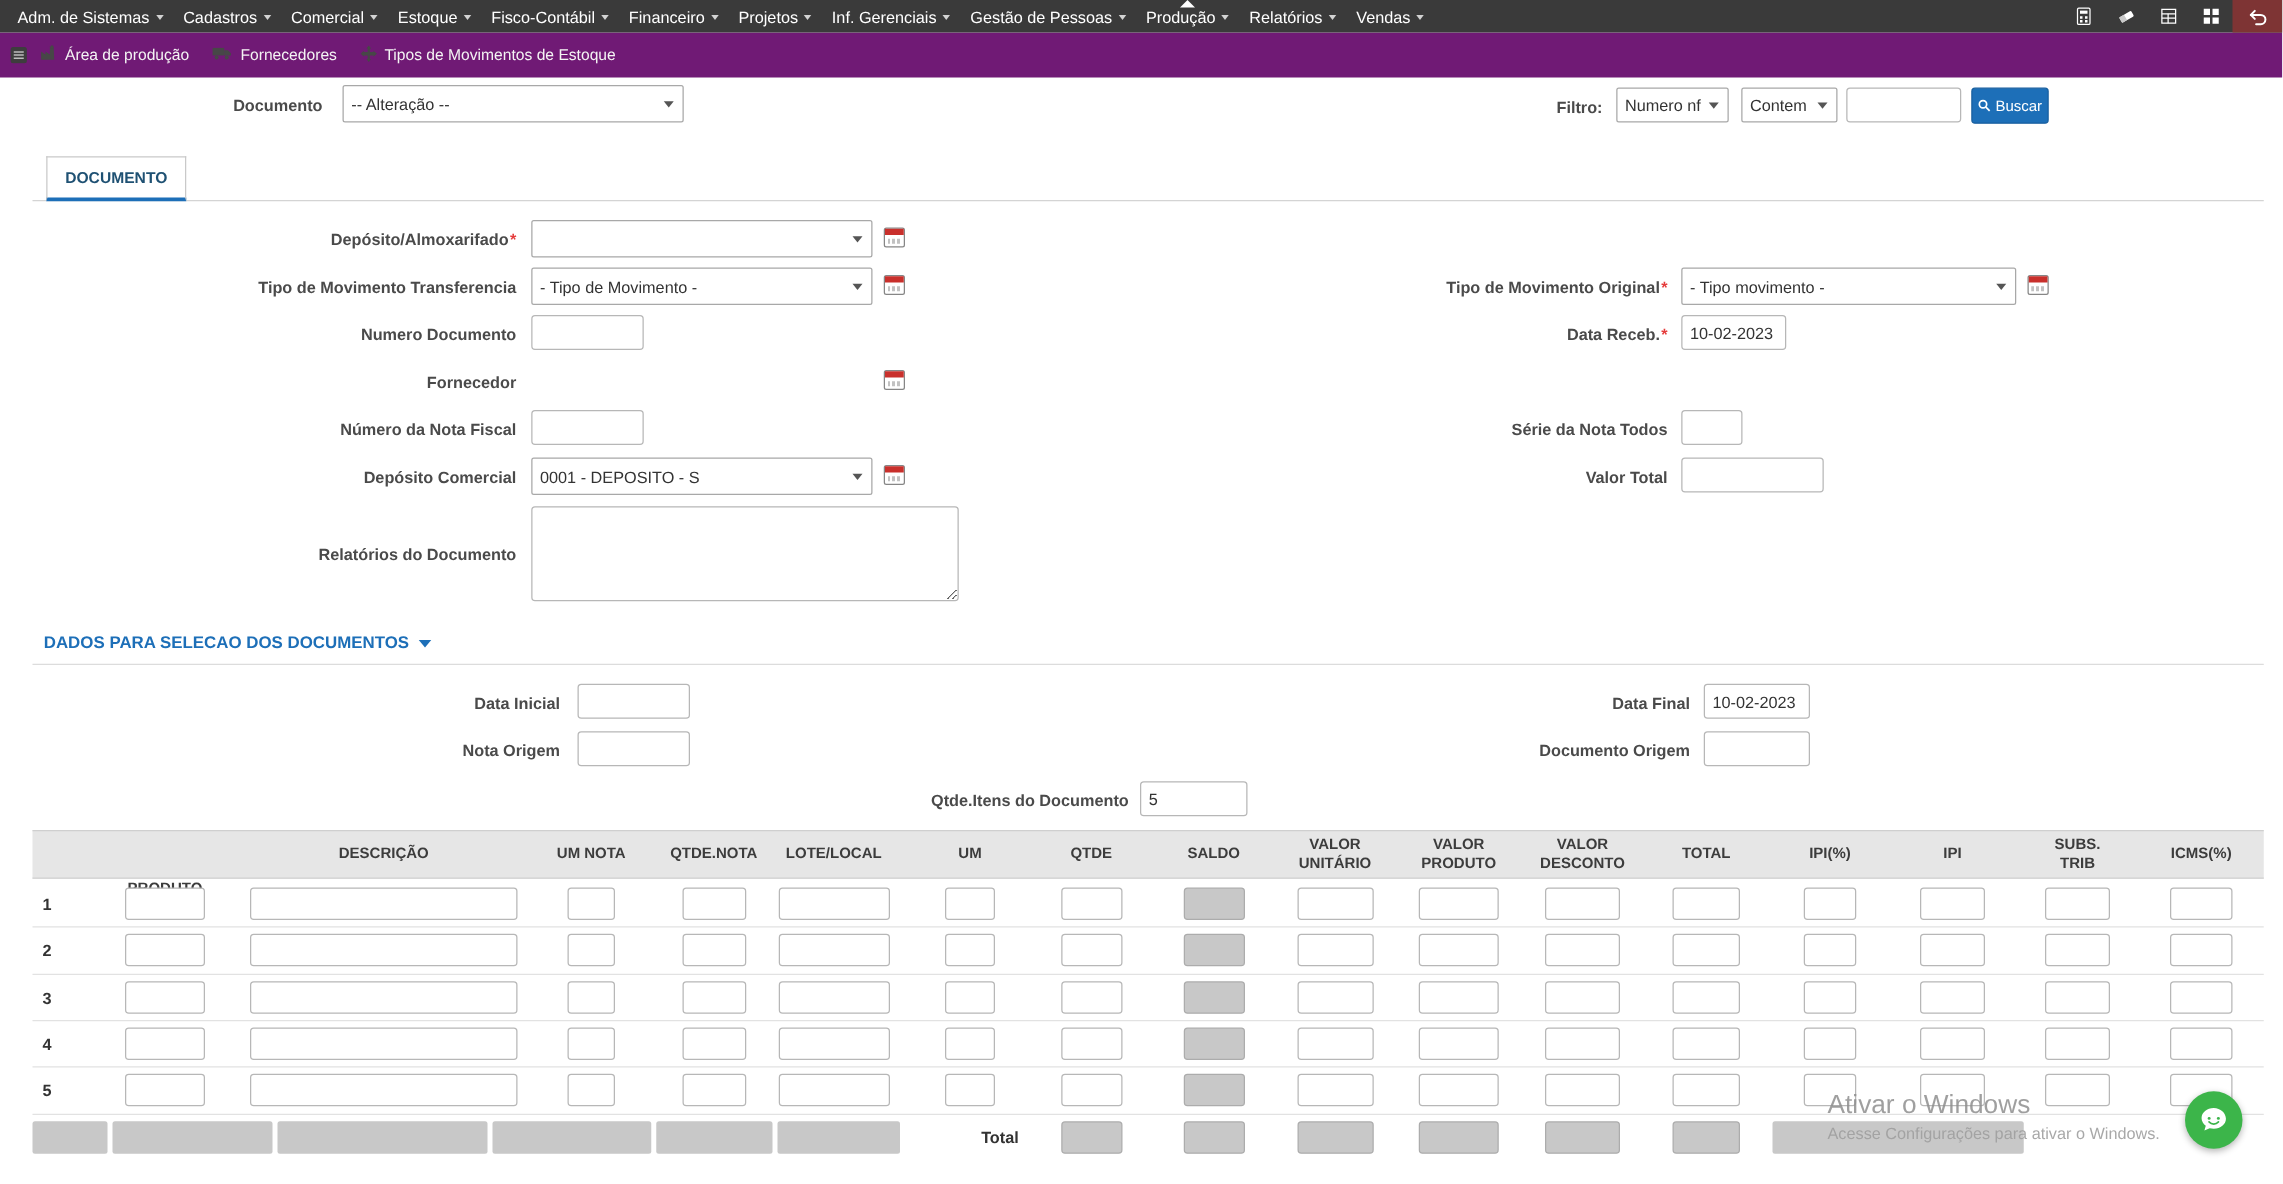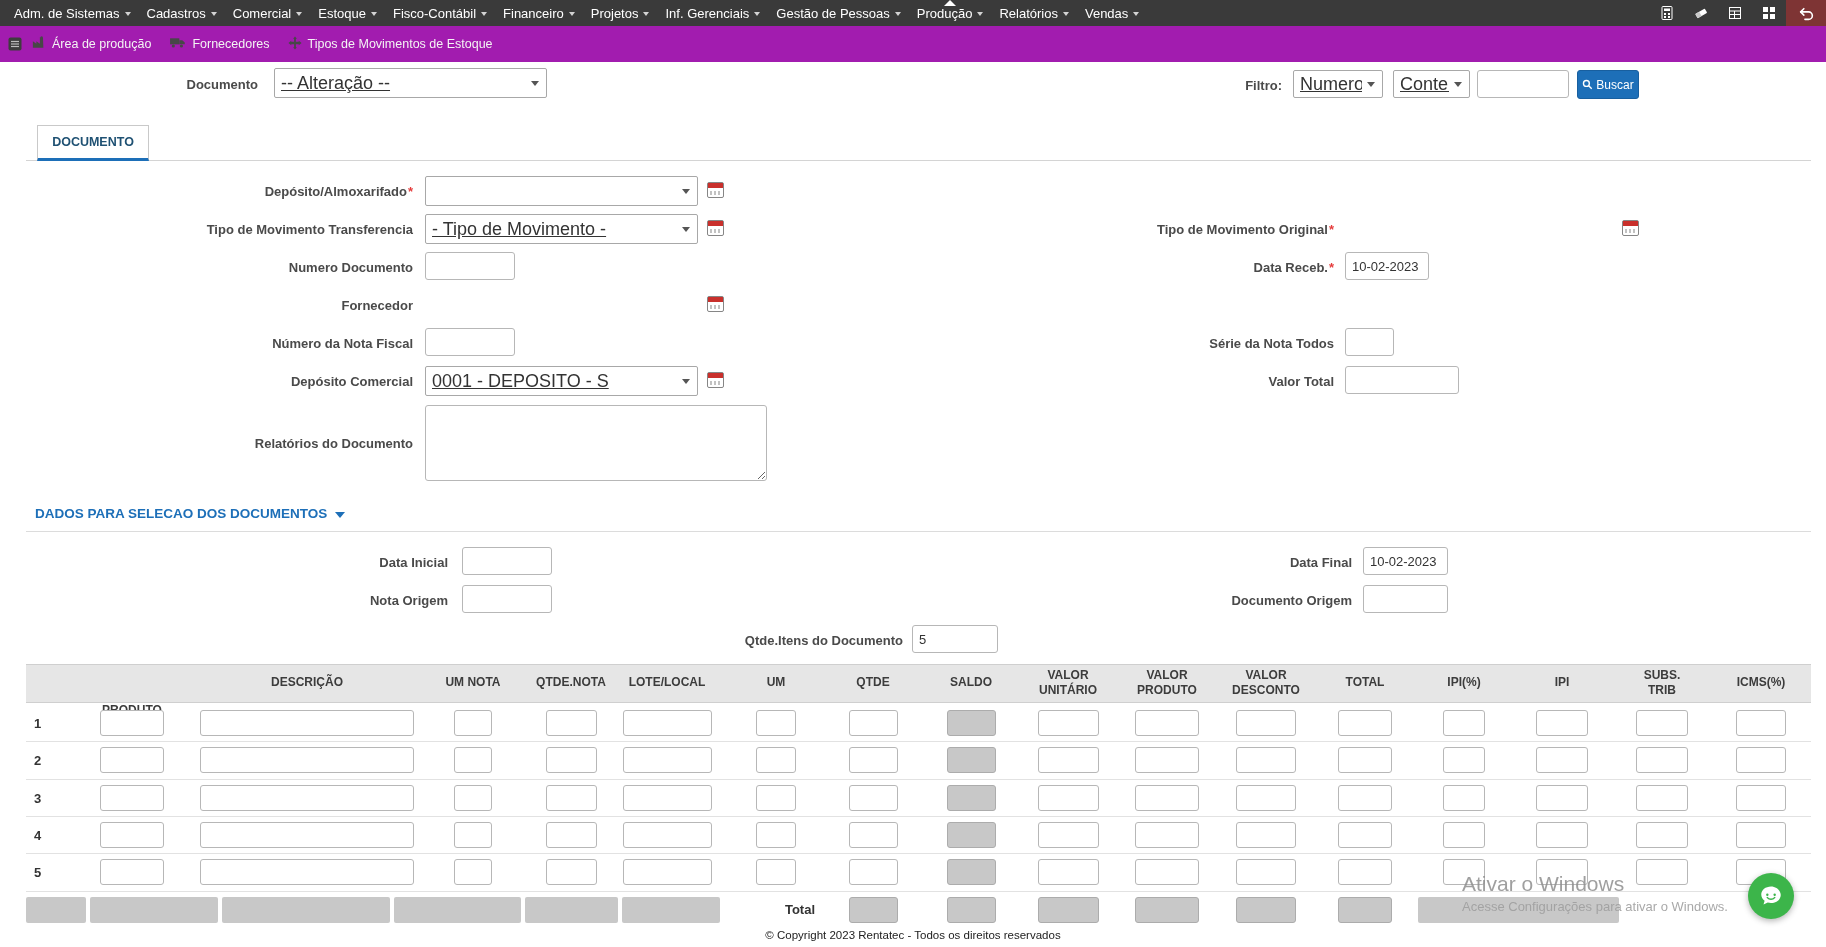--- a/index.html
+++ b/index.html
@@ -10,32 +10,32 @@
   .menubar{position:absolute;top:0;left:0;width:1826px;height:26px;background:#3a3a3a;display:flex;align-items:stretch;z-index:30;}
   .menu-items{display:flex;align-items:center;padding-left:6px;}
   .menu-item{position:relative;color:#fff;font-size:13px;height:26px;display:flex;align-items:center;padding:0 8px;cursor:pointer;white-space:nowrap;}
   .mcaret{width:0;height:0;border-left:3.5px solid transparent;border-right:3.5px solid transparent;border-top:4px solid #d3d3d3;margin-left:5px;margin-top:2px;}
   .upcaret{position:absolute;top:0;left:50%;transform:translateX(-50%);width:0;height:0;border-left:6px solid transparent;border-right:6px solid transparent;border-bottom:6px solid #fff;}
   .menu-icons{margin-left:auto;display:flex;align-items:stretch;}
   .icon-btn{width:34px;display:flex;align-items:center;justify-content:center;background:transparent;border:none;cursor:pointer;padding:0;}
   .icon-btn.logout{width:40px;background:#7e3434;}
 
   
-  .breadcrumb{position:absolute;top:26px;left:0;width:1826px;height:36px;background:#a21caf;display:flex;align-items:center;padding-left:8px;box-sizing:border-box;z-index:29;}
+  .breadcrumb{position:absolute;top:26px;left:0;width:1826px;height:36px;background:#701a75;display:flex;align-items:center;padding-left:8px;box-sizing:border-box;z-index:29;}
   .crumb{display:flex;align-items:center;gap:6px;margin-right:18px;color:#f4f4f4;font-size:12.5px;cursor:pointer;white-space:nowrap;}
   .bc-app{display:flex;align-items:center;margin-right:10px;}
 
   
   .lbl{position:absolute;font-weight:bold;font-size:13px;color:#4a4a4a;text-align:right;line-height:15px;}
   .req{color:#e53c3c;margin-left:1px;font-weight:bold;}
   .inp{position:absolute;height:28px;border:1px solid #b7b7b7;border-radius:3px;box-sizing:border-box;font-size:13px;color:#333;padding:0 6px;background:#fff;font-family:inherit;outline:none;}
   .txt{position:absolute;border:1px solid #b7b7b7;border-radius:3px;box-sizing:border-box;font-size:13px;color:#333;padding:4px 6px;background:#fff;font-family:inherit;outline:none;resize:both;}
   .selwrap{position:absolute;}
   .selwrap::after{content:"";position:absolute;right:8px;top:50%;margin-top:-2px;border-left:4px solid transparent;border-right:4px solid transparent;border-top:5px solid #555;pointer-events:none;}
-  .sel{width:100%;height:100%;border:1px solid #a8a8a8;border-radius:2px;background:#fff;font-size:18px;color:#333;padding:0 20px 0 6px;appearance:none;-webkit-appearance:none;font-family:inherit;outline:none;text-decoration:underline;}
+  .sel{width:100%;height:100%;border:1px solid #a8a8a8;border-radius:2px;background:#fff;font-size:13px;color:#333;padding:0 20px 0 6px;appearance:none;-webkit-appearance:none;font-family:inherit;outline:none;}
   .mini-cal{position:absolute;width:17px;height:16px;background:#fff;border:1px solid #868686;border-radius:2px;box-sizing:border-box;cursor:pointer;}
   .mini-cal::before{content:"";position:absolute;top:0;left:0;right:0;height:5px;background:#c9302c;}
   .mini-cal::after{content:"";position:absolute;left:2px;right:2px;top:8px;height:4px;background:repeating-linear-gradient(90deg,#c2c2c2 0 2px,transparent 2px 4px);}
 
   .btn-buscar{position:absolute;background:#1d6fb8;border:1px solid #185f9f;border-radius:3px;color:#fff;font-size:12px;font-family:inherit;display:flex;align-items:center;justify-content:center;gap:3px;cursor:pointer;padding:0;}
 
   .tab{position:absolute;left:37px;top:125px;width:112px;height:36px;box-sizing:border-box;background:#fff;border:1px solid #c9c9c9;border-bottom:3px solid #1d6fb8;color:#1f5173;font-weight:bold;font-size:12.5px;display:flex;align-items:center;justify-content:center;z-index:2;cursor:pointer;}
   .tabline{position:absolute;left:26px;top:160px;width:1785px;border-top:1px solid #d4d4d4;}
 
   .sec-title{position:absolute;left:35px;top:506px;color:#1d6fb8;font-weight:bold;font-size:13.5px;display:flex;align-items:center;gap:8px;cursor:pointer;}
@@ -251,20 +251,23 @@
   <div class="lbl" style="left:28px;top:374px;width:385px;"><span>Depósito Comercial</span></div>
   <div class="selwrap" style="left:425px;top:366px;width:273px;height:30px;">
     <select class="sel"><option>0001 - DEPOSITO - S</option></select>
   </div>
   <div class="mini-cal" style="left:707px;top:372px;"></div>
 
   <div class="lbl" style="left:28px;top:436px;width:385px;"><span>Relatórios do Documento</span></div>
   <textarea class="txt" style="left: 425px; top: 405px; width: 342px; height: 76px;"></textarea>
 
   <div class="lbl" style="left:1034px;top:222px;width:300px;"><span>Tipo de Movimento Original</span><span class="req">*</span></div>
+  <div class="selwrap" style="left:1345px;top:214px;width:268px;height:30px;">
+    <select class="sel"><option>- Tipo movimento -</option></select>
+  </div>
   <div class="mini-cal" style="left:1622px;top:220px;"></div>
 
   <div class="lbl" style="left:1034px;top:260px;width:300px;"><span>Data Receb.</span><span class="req">*</span></div>
   <input class="inp" style="left: 1345px; top: 252px; width: 84px;" value="10-02-2023">
 
   <div class="lbl" style="left:1034px;top:336px;width:300px;"><span>Série da Nota Todos</span></div>
   <input class="inp" style="left: 1345px; top: 328px; width: 49px;" value="">
 
   <div class="lbl" style="left:1034px;top:374px;width:300px;"><span>Valor Total</span></div>
   <input class="inp" style="left: 1345px; top: 366px; width: 114px;" value="">
@@ -407,21 +410,20 @@
       <input class="ginp gdis" style="left: 848.5px; top: 897px; width: 49px;" disabled="">
       <input class="ginp gdis" style="left: 946.5px; top: 897px; width: 49px;" disabled="">
       <input class="ginp gdis" style="left: 1037.5px; top: 897px; width: 61px;" disabled="">
       <input class="ginp gdis" style="left: 1135px; top: 897px; width: 64px;" disabled="">
       <input class="ginp gdis" style="left: 1236px; top: 897px; width: 60px;" disabled="">
       <input class="ginp gdis" style="left: 1338px; top: 897px; width: 54px;" disabled="">
     </div>
   <div class="total-lbl">Total</div>
   <div class="gblock" style="left:1418px;top:897px;width:201px;"></div>
 
-  <div class="copyright">© Copyright 2023 Rentatec - Todos os direitos reservados</div>
 
   <div class="wm1">Ativar o Windows</div>
   <div class="wm2">Acesse Configurações para ativar o Windows.</div>
 
   <button class="chat">
     <svg width="26" height="26" viewBox="0 0 24 24">
         <path fill="#fff" d="M12 3.2c-5 0-9 3.3-9 7.4 0 2.3 1.2 4.3 3.1 5.7l-1 3.5 3.9-1.7c.9.2 2 .4 3 .4 5 0 9-3.3 9-7.4s-4-7.9-9-7.9z"></path>
         <circle cx="8.6" cy="10.8" r="1.1" fill="#3cb54a"></circle>
         <circle cx="15.4" cy="10.8" r="1.1" fill="#3cb54a"></circle>
         <path d="M8.5 13.4c1 1.1 2.2 1.6 3.5 1.6s2.5-.5 3.5-1.6" fill="none" stroke="#3cb54a" stroke-width="1.2" stroke-linecap="round"></path>

